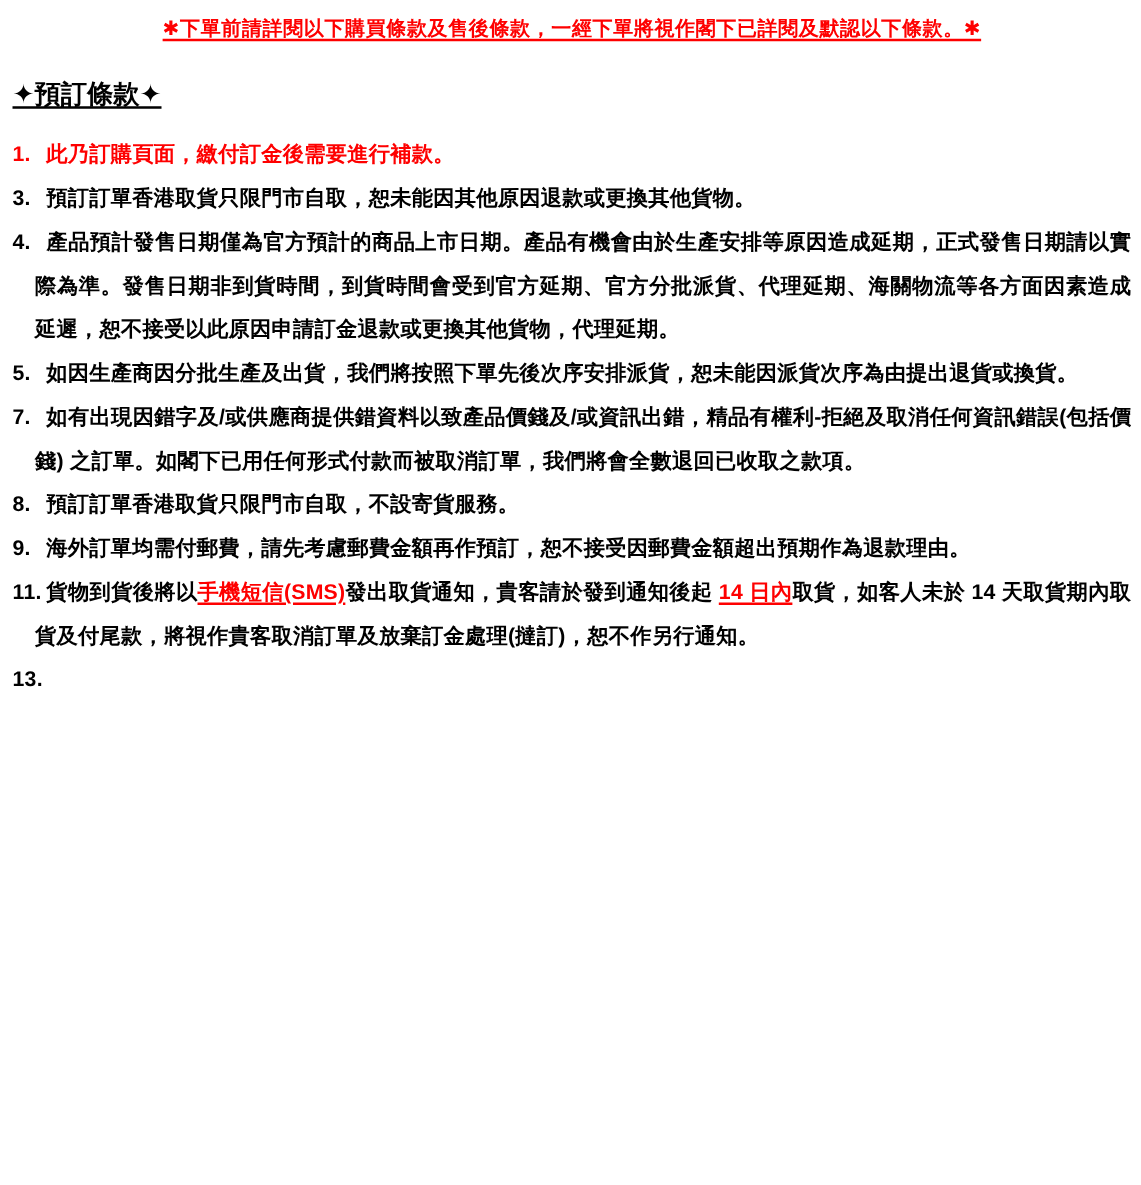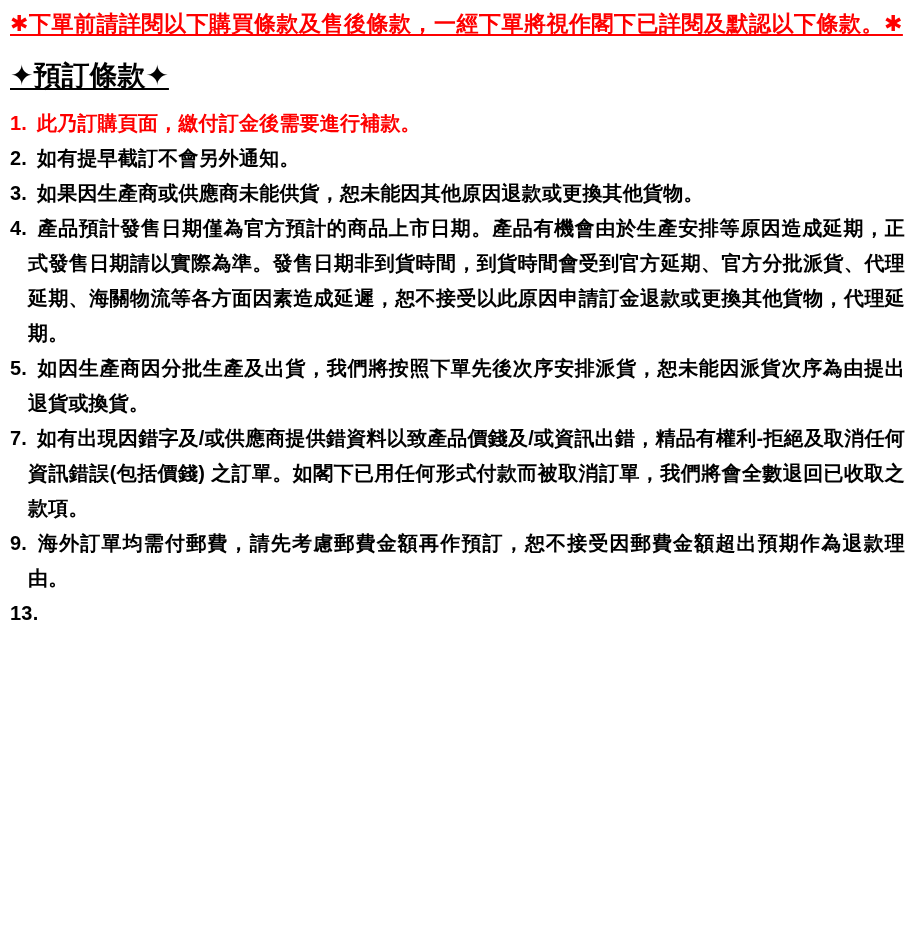--- a/index.html
+++ b/index.html
@@ -16,45 +16,46 @@
     color:var(--black);
     -webkit-font-smoothing:antialiased;
   }
   .doc{
     padding:10px 8px 6px 10px;
     box-sizing:border-box;
     width:913px;
   }
   .warning-header{
     color:var(--red);
-    font-size:22px;
+    font-size:16px;
     line-height:27px;
     text-decoration:underline;
     text-decoration-thickness:2px;
     text-underline-offset:3px;
     margin-bottom:26px;
     letter-spacing:0.5px;
+    text-align:center;
   }
   .section-title{
     display:inline-block;
     color:var(--black);
-    font-size:28px;
+    font-size:21px;
     line-height:25px;
     text-decoration:underline;
     text-decoration-thickness:2px;
     text-underline-offset:3px;
     margin-bottom:18px;
   }
   .terms-list{
     list-style:none;
     margin:0;
     padding:0;
   }
   .term{
-    font-size:20px;
+    font-size:17px;
     line-height:35px;
     padding-left:18px;
     text-indent:-18px;
     text-align:justify;
     letter-spacing:0.2px;
   }
   .term .num{
     display:inline-block;
     min-width:27px;
     text-indent:0;
@@ -74,21 +75,22 @@
 
 <div class="doc">
   <div class="warning-header">✱下單前請詳閱以下購買條款及售後條款，一經下單將視作閣下已詳閱及默認以下條款。✱</div>
 
   <div>
     <span class="section-title">✦預訂條款✦</span>
   </div>
 
   <ol class="terms-list" id="terms-list">
       <li class="term color-red"><span class="num">1.</span><span class="seg-normal">此乃訂購頁面，繳付訂金後需要進行補款。</span></li>
-      <li class="term color-black"><span class="num">2.</span><span class="seg-normal">如有提早截訂不會另外通知。</span></li>
-      <li class="term color-black"><span class="num">3.</span><span class="seg-normal">如果因生產商或供應商未能供貨，恕未能因其他原因退款或更換其他貨物。</span></li>
+      <li class="term color-black"><span class="num">3.</span><span class="seg-normal">預訂訂單香港取貨只限門市自取，恕未能因其他原因退款或更換其他貨物。</span></li>
       <li class="term color-black"><span class="num">4.</span><span class="seg-normal">產品預計發售日期僅為官方預計的商品上市日期。產品有機會由於生產安排等原因造成延期，正式發售日期請以實際為準。發售日期非到貨時間，到貨時間會受到官方延期、官方分批派貨、代理延期、海關物流等各方面因素造成延遲，恕不接受以此原因申請訂金退款或更換其他貨物，代理延期。</span></li>
       <li class="term color-black"><span class="num">5.</span><span class="seg-normal">如因生產商因分批生產及出貨，我們將按照下單先後次序安排派貨，恕未能因派貨次序為由提出退貨或換貨。</span></li>
       <li class="term color-black"><span class="num">7.</span><span class="seg-normal">如有出現因錯字及/或供應商提供錯資料以致產品價錢及/或資訊出錯，精品有權利-拒絕及取消任何資訊錯誤(包括價錢) 之訂單。如閣下已用任何形式付款而被取消訂單，我們將會全數退回已收取之款項。</span></li>
+      <li class="term color-black"><span class="num">8.</span><span class="seg-normal">預訂訂單香港取貨只限門市自取，不設寄貨服務。</span></li>
       <li class="term color-black"><span class="num">9.</span><span class="seg-normal">海外訂單均需付郵費，請先考慮郵費金額再作預訂，恕不接受因郵費金額超出預期作為退款理由。</span></li>
+      <li class="term color-black"><span class="num">11.</span><span class="seg-normal">貨物到貨後將以</span><span class="seg-red-underline">手機短信(SMS)</span><span class="seg-normal">發出取貨通知，貴客請於發到通知後起 </span><span class="seg-red-underline">14 日內</span><span class="seg-normal">取貨，如客人未於 14 天取貨期內取貨及付尾款，將視作貴客取消訂單及放棄訂金處理(撻訂)，恕不作另行通知。</span></li>
       <li class="term color-black"><span class="num">13.</span></li>
     </ol>
 </div>
 
 </body></html>

